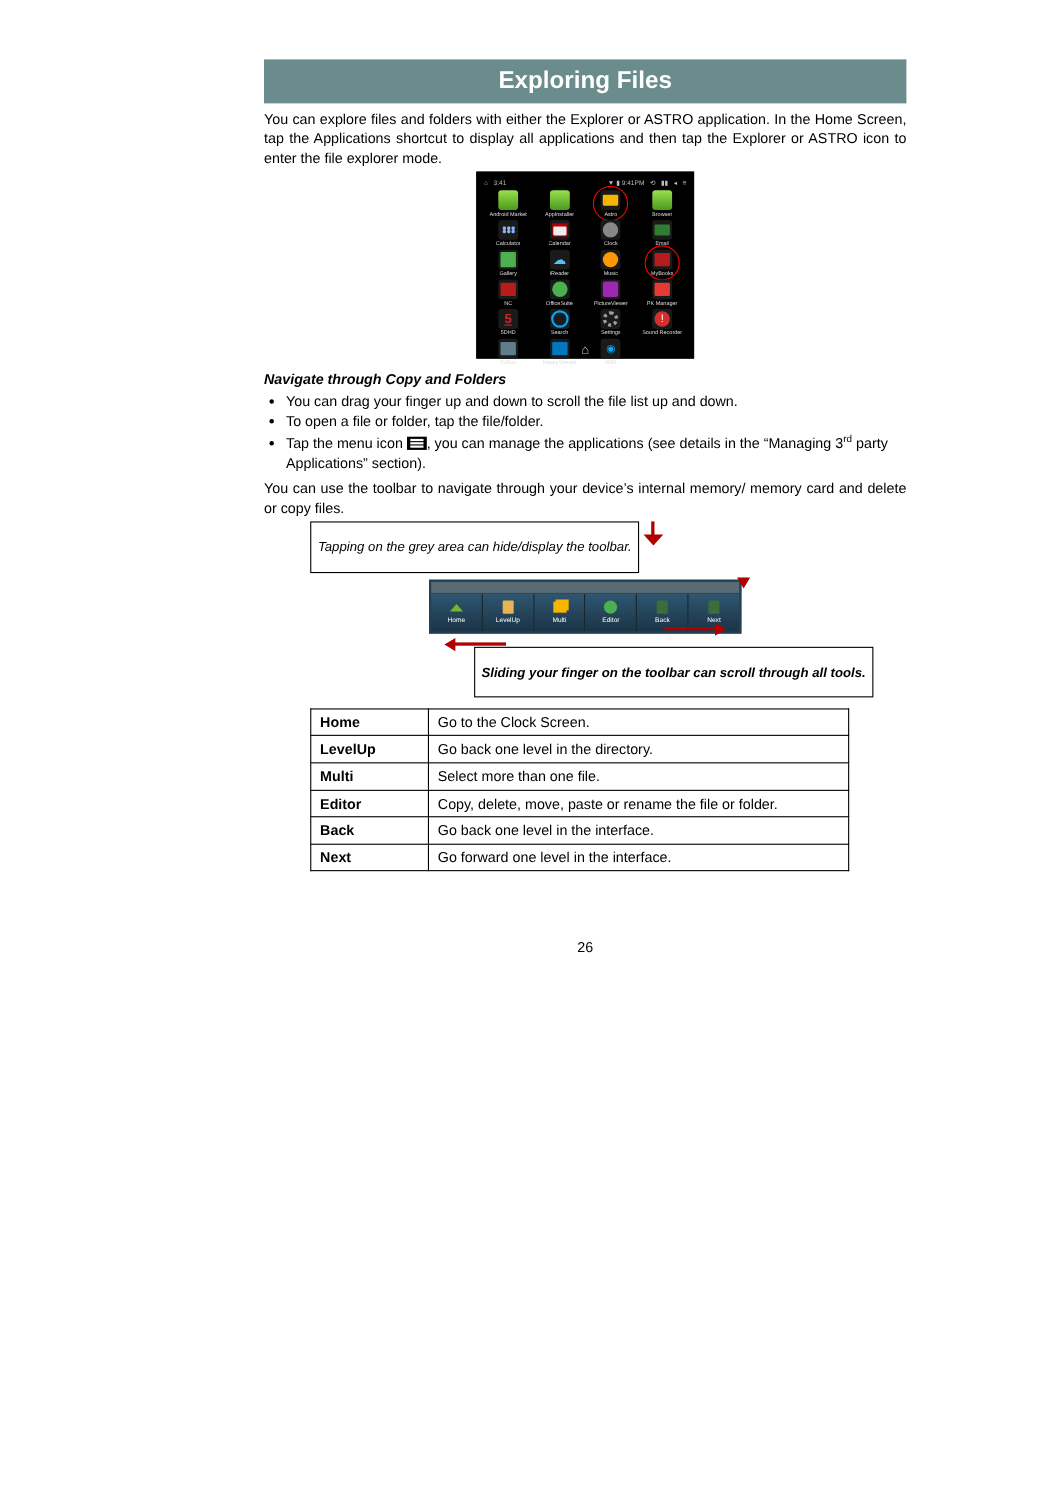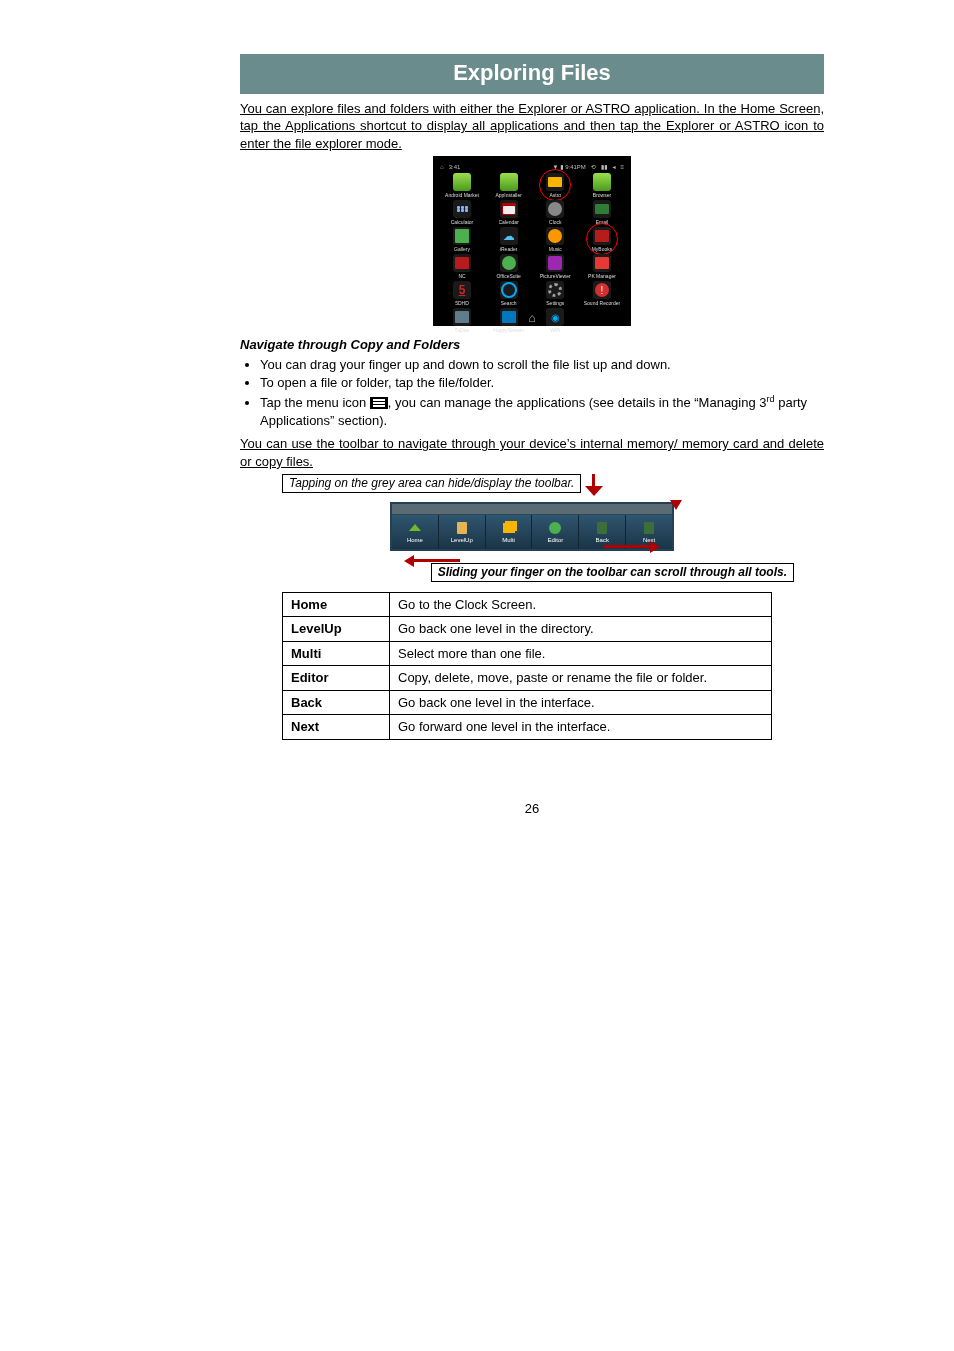--- a/index.html
+++ b/index.html
@@ -22,21 +22,20 @@
     background: #6a8c8c;
     color: #fff;
     text-align: center;
     font-weight: bold;
     font-size: 22px;
     padding: 4px 0 6px;
     margin-bottom: 6px;
   }
   .intro {
     text-align: justify;
-    text-decoration: underline;
   }
   .app-grid-wrap {
     display: flex;
     justify-content: center;
     margin: 4px 0 10px;
   }
   .app-grid {
     width: 198px;
     height: 170px;
     background: #000;
@@ -171,29 +170,29 @@
   .menu-icon::before {
     content: "";
     position: absolute;
     left: 3px; right: 3px;
     top: 2px;
     height: 2px;
     background: #fff;
     box-shadow: 0 3px 0 #fff, 0 6px 0 #fff;
   }
   sup { font-size: 9px; }
-  .para-just { text-align: justify; text-decoration: underline; }
+  .para-just { text-align: justify; }
 
   .diagram {
     margin: 4px 30px 4px 30px;
   }
   .callout {
     border: 1px solid #000;
     display: inline-block;
-    padding: 0 6px;
+    padding: 14px 6px;
     font-style: italic;
     font-size: 12px;
   }
   .toolbar-row {
     display:flex;
     justify-content:center;
     margin: 6px 0 2px;
   }
   .toolbar {
     width: 280px;

